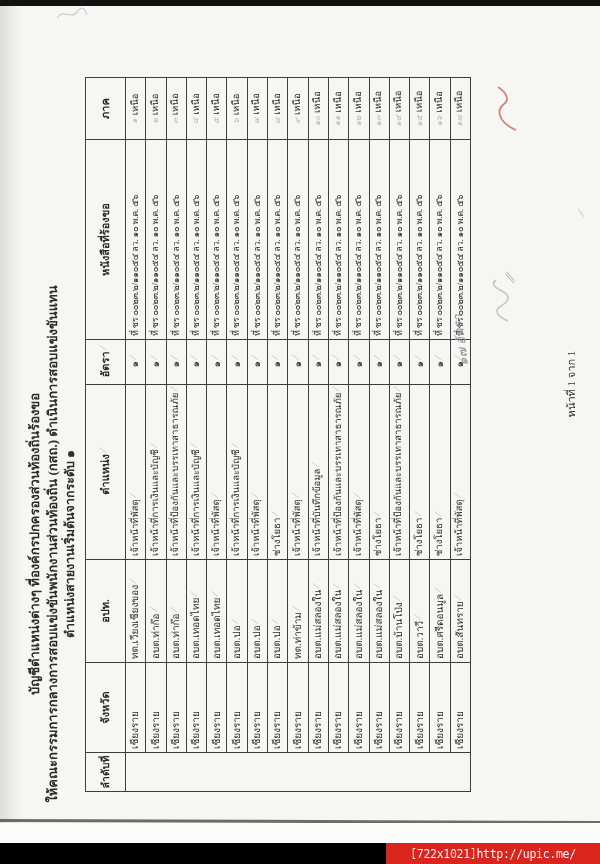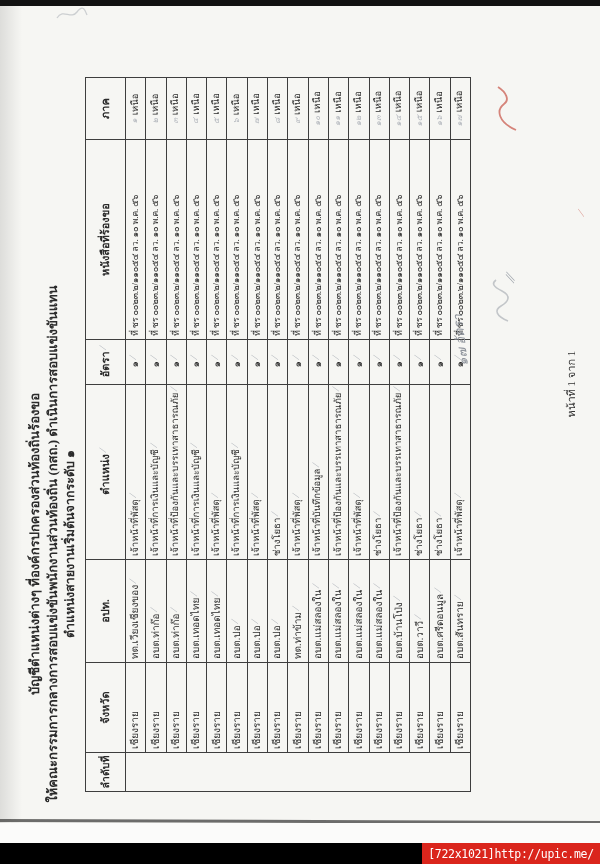--- a/index.html
+++ b/index.html
@@ -41,21 +41,21 @@
   .pagefooter{position:absolute;left:380px;top:562px;width:200px;text-align:center;
     font-size:11px;color:#333;}
   
   .edge-top{position:absolute;left:0;top:0;width:600px;height:6px;background:#121212;z-index:5;}
   .shade-left{position:absolute;left:0;top:0;width:22px;height:864px;z-index:4;
     background:linear-gradient(90deg,rgba(0,0,0,.10),rgba(0,0,0,0));pointer-events:none;}
   .paper-edge{position:absolute;left:0;top:820px;width:600px;height:3px;background:#4a4a48;
     opacity:.8;transform:rotate(.2deg);z-index:5;}
   .below-paper{position:absolute;left:0;top:823px;width:600px;height:20px;background:#fbfbfa;z-index:5;}
   .footer-bar{position:absolute;left:0;top:843px;width:600px;height:21px;background:#000;z-index:6;}
-  .url-box{position:absolute;right:0;top:0;width:178px;height:21px;background:#da251c;
+  .url-box{position:absolute;right:0;top:0;width:214px;height:21px;background:#da251c;
     color:#fff;font-family:"DejaVu Sans Mono",monospace;font-size:11.5px;
     display:flex;align-items:center;justify-content:center;letter-spacing:-.3px;}
   .top-smudge{position:absolute;left:55px;top:6px;opacity:.45;z-index:5;}
 </style>
 </head>
 <body>
 
 <div class="viewport">
 
   <div class="sheet">

